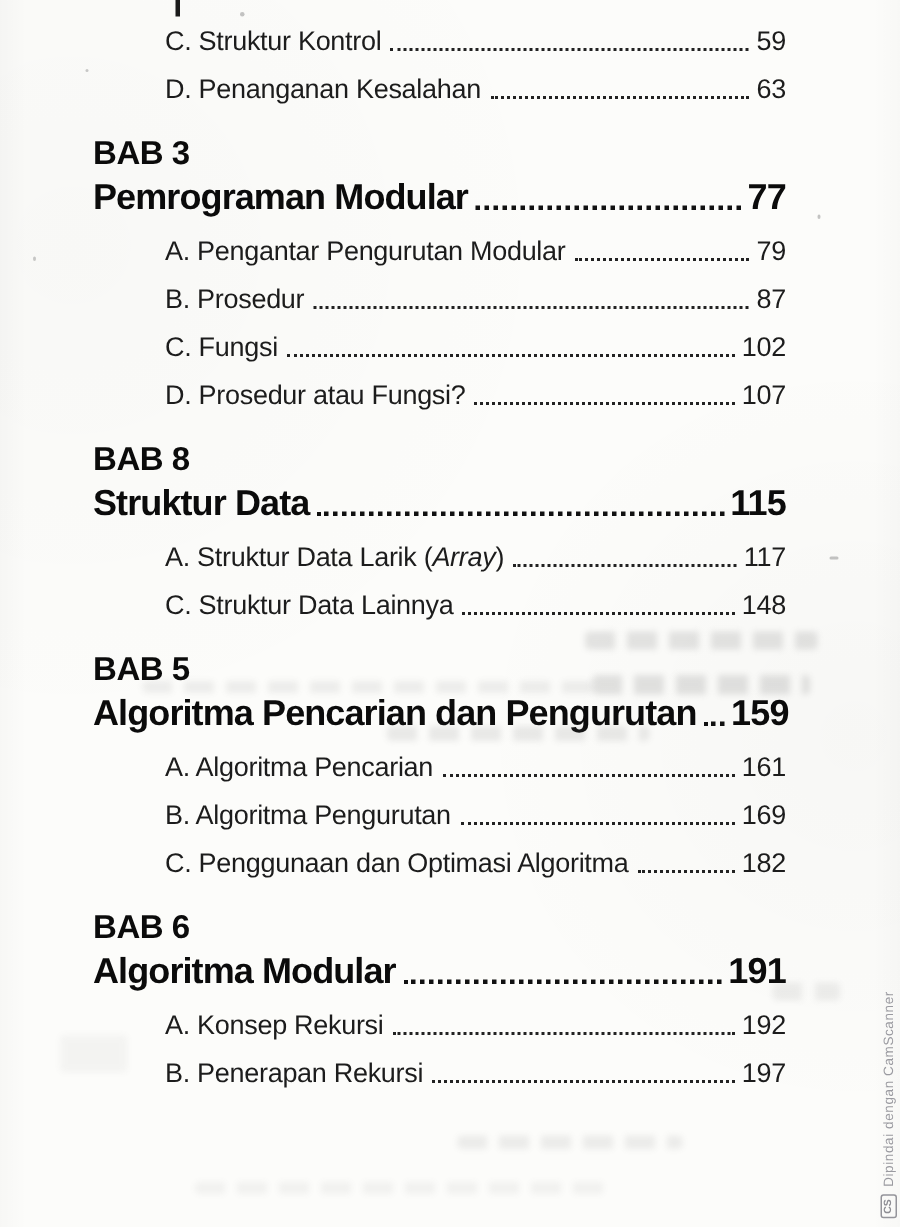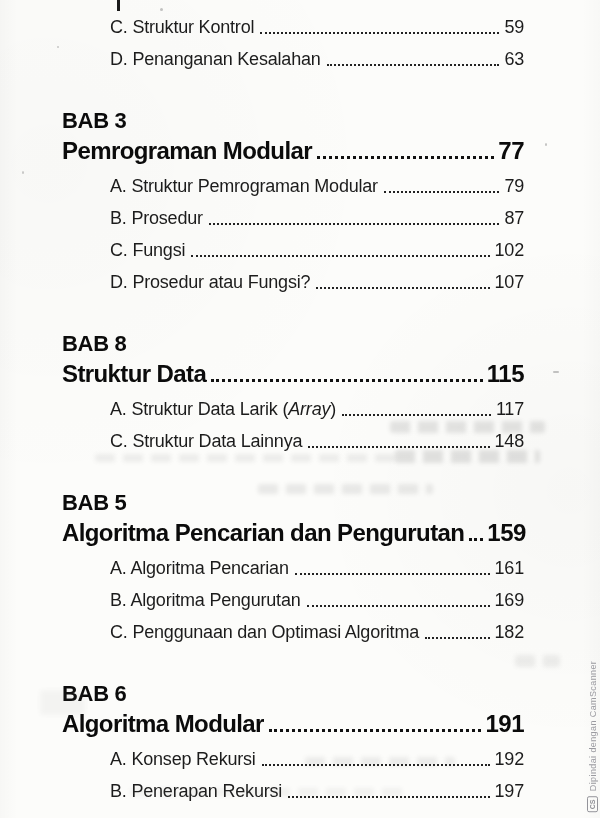--- a/index.html
+++ b/index.html
@@ -25,21 +25,21 @@
     font-size:18px;line-height:21px;margin-bottom:11px;
     padding-left:48px;letter-spacing:-0.2px;text-align:right;
   }
   .row .label{white-space:nowrap;}
   .dots{
     flex:1 1 auto;min-width:14px;align-self:flex-end;
     border-bottom:2.4px dotted #222;margin:0 5px 4px 6px;
   }
   .pg{white-space:nowrap;}
 
-  .chapter{margin-top:39px;}
+  .chapter{margin-top:20px;}
   .bab{
     font-size:22px;font-weight:700;line-height:24px;color:#0b0b0b;
     letter-spacing:-0.3px;margin-bottom:5px;font-stretch:condensed;
   }
   .row.title{
     font-size:24px;font-weight:700;line-height:26px;color:#0b0b0b;
     letter-spacing:-0.6px;margin-bottom:12px;font-stretch:condensed;
   }
   .row.title .dots{border-bottom:3.2px dotted #111;margin:0 4px 5px 5px;}
   .row.title .pg{letter-spacing:-0.5px;}
@@ -96,21 +96,21 @@
         <span class="pg">63</span>
       </div>
       <div class="chapter">
         <div class="bab">BAB 3</div>
         <div class="row title">
           <span class="label">Pemrograman Modular</span>
           <span class="dots"></span>
           <span class="pg">77</span>
         </div>
         <div class="row sub">
-          <span class="label">A. Struktur Pemrograman Modular</span>
+          <span class="label">A. Pengantar Pengurutan Modular</span>
           <span class="dots"></span>
           <span class="pg">79</span>
         </div>
         <div class="row sub">
           <span class="label">B. Prosedur</span>
           <span class="dots"></span>
           <span class="pg">87</span>
         </div>
         <div class="row sub">
           <span class="label">C. Fungsi</span>

